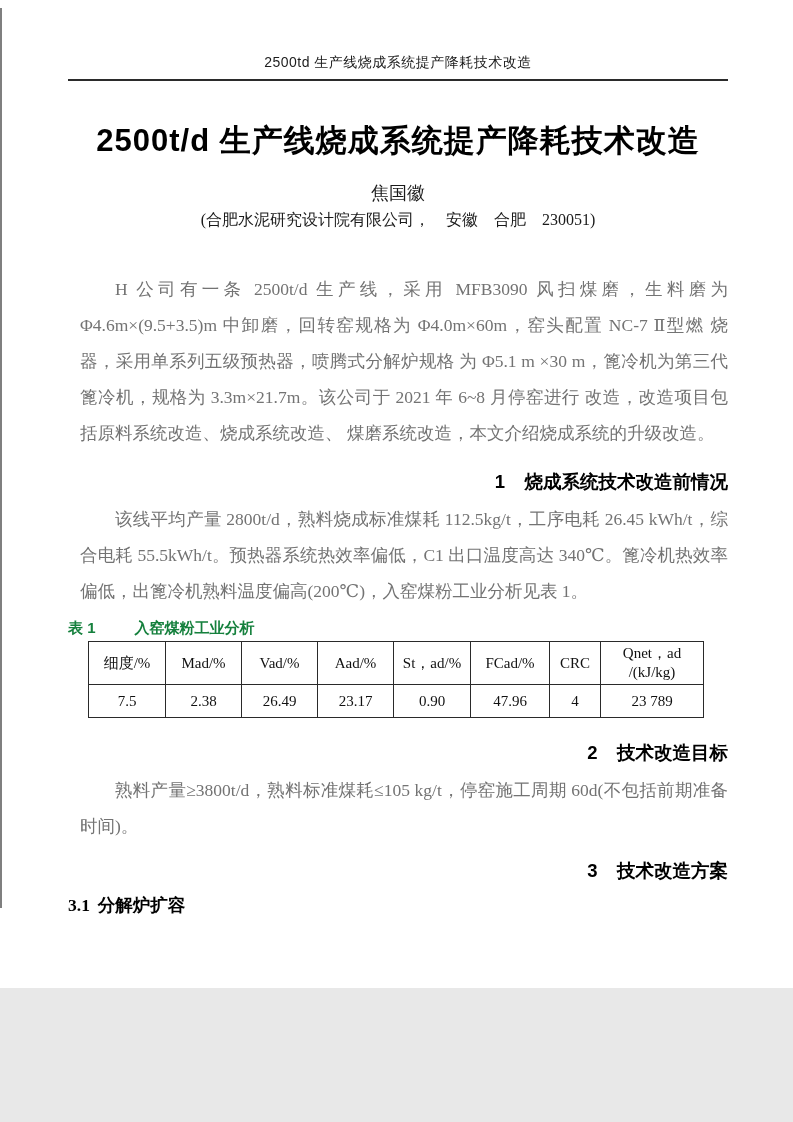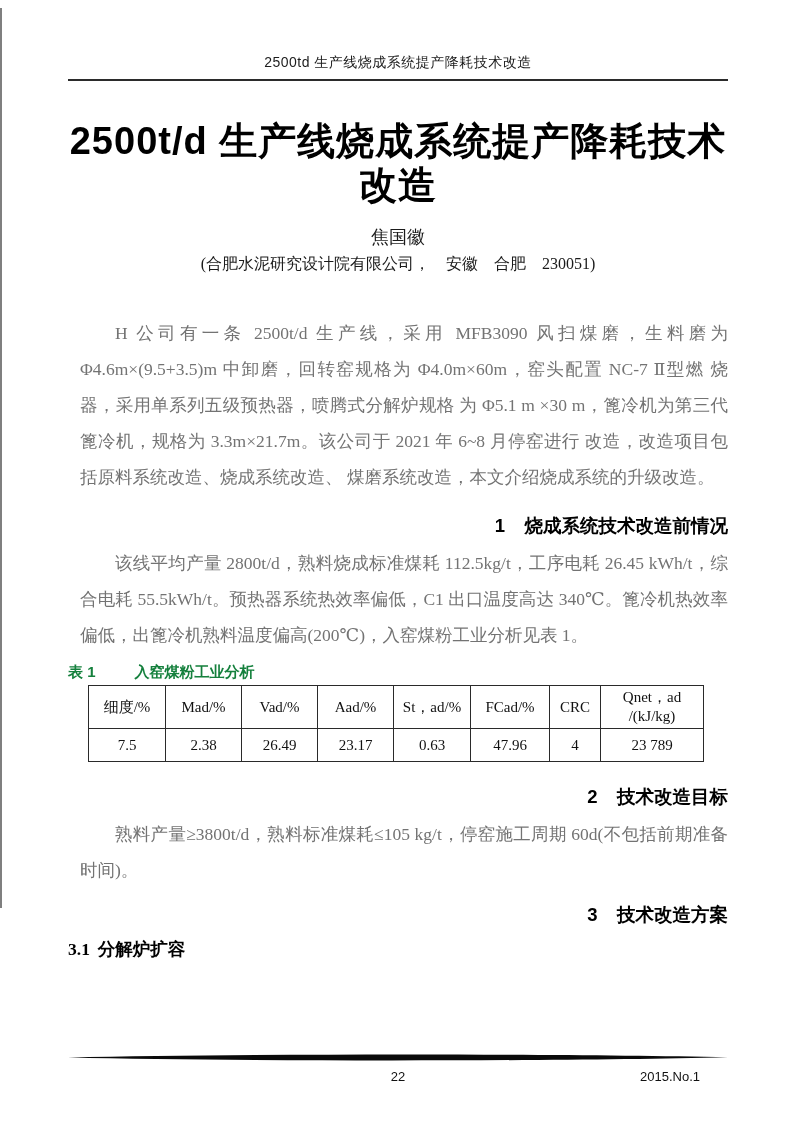--- a/index.html
+++ b/index.html
@@ -1,18 +1,18 @@
 <!DOCTYPE html>
 <html><head>
 <meta charset="utf-8">
 <style>
   html,body{margin:0;padding:0;background:#e8e8e8;}
   .page{
     position:relative;
-    width:793px;height:1122px;
+    width:793px;height:988px;
     background:#ffffff;
     margin:0 auto;
     overflow:hidden;
     font-family:"Liberation Serif","DejaVu Serif",serif;
     color:#111;
   }
   .scan-edge{
     position:absolute;left:0;top:8px;width:2px;height:900px;
     background:#3a3a3a;opacity:.65;
   }
@@ -23,21 +23,21 @@
     font-family:"Liberation Sans","DejaVu Sans",sans-serif;
     font-size:14px;letter-spacing:.5px;color:#1c1c1c;
     border-bottom:2px solid #2b2b2b;
     padding-bottom:7px;
   }
   .doc-title{
     margin:38px 0 0 0;
     text-align:center;
     font-family:"Liberation Sans","DejaVu Sans",sans-serif;
     font-weight:bold;
-    font-size:38px;line-height:44px;
+    font-size:31px;line-height:44px;
     letter-spacing:1px;color:#000;
   }
   .author{
     margin-top:18px;text-align:center;
     font-size:18px;line-height:24px;color:#1a1a1a;
   }
   .affiliation{
     margin-top:2px;text-align:center;
     font-size:16px;line-height:26px;color:#1a1a1a;
   }
@@ -148,21 +148,21 @@
         <th>
           <div>Qnet，ad</div>
           <div>/(kJ/kg)</div>
         </th>
       </tr>
       <tr>
         <td>7.5</td>
         <td>2.38</td>
         <td>26.49</td>
         <td>23.17</td>
-        <td>0.63</td>
+        <td>0.90</td>
         <td>47.96</td>
         <td>4</td>
         <td>23 789</td>
       </tr>
     </tbody>
       </table>
 
     <div class="h-sec" style="margin-top:20px;">
       <span class="sec-num">2</span><span>技术改造目标</span>
     </div>

